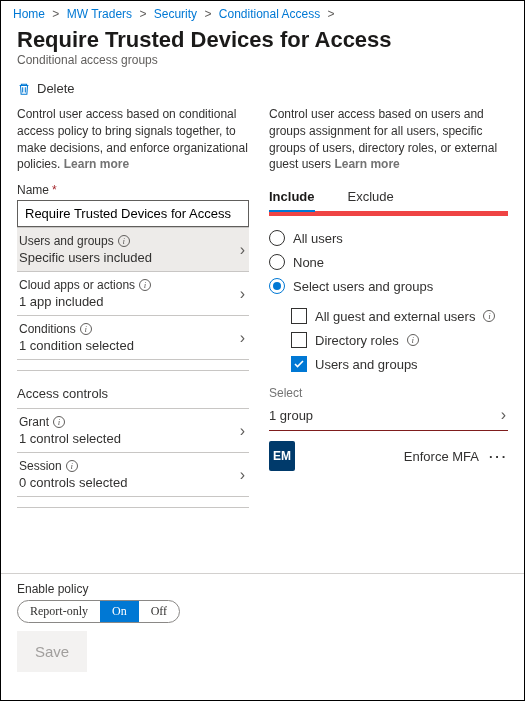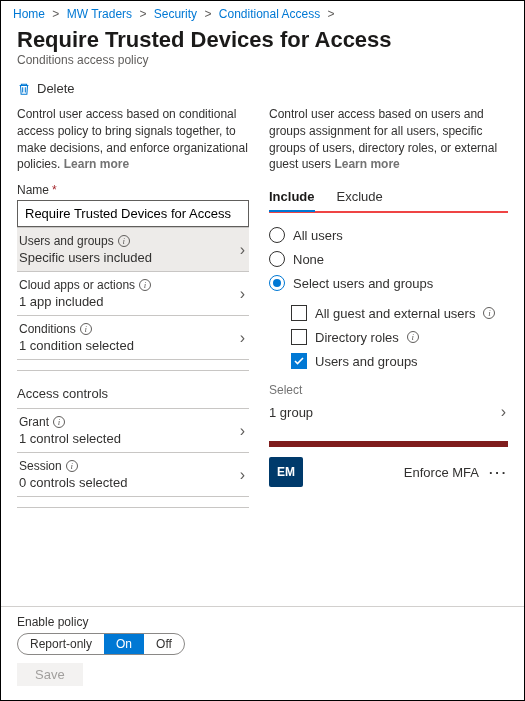--- a/index.html
+++ b/index.html
@@ -100,22 +100,22 @@
     justify-content: center;
     font-size: 9px;
     color: #605e5c;
     font-style: italic;
     font-family: Georgia, serif;
   }
   .spacer-row { height: 12px; border-bottom: 1px solid #c8c6c4; margin-bottom: -1px;}
   
   .tabs {
     display: flex;
-    gap: 22px;
-    border-bottom: 2px solid #ef4444;
+    gap: 33px;
+    border-bottom: 5px solid #ef4444;
     margin-bottom: 10px;
     margin-top: 4px;
   }
   .tab {
     font-size: 13px;
     padding: 6px 0;
     cursor: pointer;
     color: #323130;
   }
   .tab.active {
@@ -154,98 +154,99 @@
     justify-content: center;
     flex-shrink: 0;
   }
   .check.checked { background: #0078d4; border-color: #0078d4; }
   .check.checked svg { display: block; }
   .check svg { display: none; }
   .sublist { margin: 6px 0 10px 22px; }
   .select-block { margin-top: 8px; }
   .select-block .slabel { font-size: 12px; color: #737373; padding-bottom: 2px;}
   .select-block .srow {
-    border-bottom: 6px solid #7f1d1d;
+    border-bottom: 1px solid #7f1d1d;
     display: flex;
     justify-content: space-between;
     align-items: center;
-    padding: 4px 2px 20px 0;
+    padding: 4px 2px 6px 0;
     cursor: pointer;
   }
   .group-row {
     display: flex;
     align-items: center;
     gap: 10px;
     padding: 10px 0;
   }
   .avatar {
-    width: 34px; height: 30px;
+    width: 26px; height: 30px;
     background: #003a6b;
     border-radius: 2px;
     color: #fff;
     font-size: 12px;
     font-weight: 600;
     display: flex;
     align-items: center;
     justify-content: center;
   }
   .group-row .gname { flex: 1; font-size: 13px; text-align: right; }
   .more { color: #323130; letter-spacing: 2px; cursor: pointer; font-weight: 600;}
   
   .footer {
     position: absolute;
-    bottom: 4px; left: 0; right: 0;
+    bottom: 18px; left: 0; right: 0;
     border-top: 1px solid #d2d0ce;
     padding: 8px 16px 10px;
     background: #fff;
   }
   .footer .flabel { font-size: 12px; margin-bottom: 4px; }
   .toggle3 {
     display: inline-flex;
     border: 1px solid #8a8886;
     border-radius: 12px;
     overflow: hidden;
     font-size: 12px;
   }
   .toggle3 span {
     padding: 3px 12px;
     cursor: pointer;
     color: #323130;
+    font-family: Liberation Serif, serif;
   }
   .toggle3 span.active {
     background: #0078d4;
     color: #fff;
   }
   .save-btn {
     display: inline-block;
     margin-top: 8px;
-    padding: 4px 18px;
+    padding: 12px 18px;
     background: #f3f2f1;
     color: #a19f9d;
-    font-size: 13px;
+    font-size: 15px;
     border: none;
     cursor: default;
   }
 </style>
 </head>
 <body>
 
 <div class="breadcrumb">
   <span>Home</span>
   <span class="sep">&gt;</span>
   <span>MW Traders</span>
   <span class="sep">&gt;</span>
   <span>Security</span>
   <span class="sep">&gt;</span>
   <span>Conditional Access</span>
   <span class="sep">&gt;</span>
 </div>
 
 <h1>Require Trusted Devices for Access</h1>
-<div class="subtitle">Conditions access policy</div>
+<div class="subtitle">Conditional access groups</div>
 
 <div class="delete-row">
   <svg class="svgicon" viewBox="0 0 16 16">
       <path fill="none" stroke="#0078d4" stroke-width="1.2" d="M3 4h10M5 4V2.5h6V4M4 4l.7 10h6.6L12 4M6.5 6v6M9.5 6v6"></path>
     </svg>
   <span>Delete</span>
 </div>
 
 <div class="columns">
 

